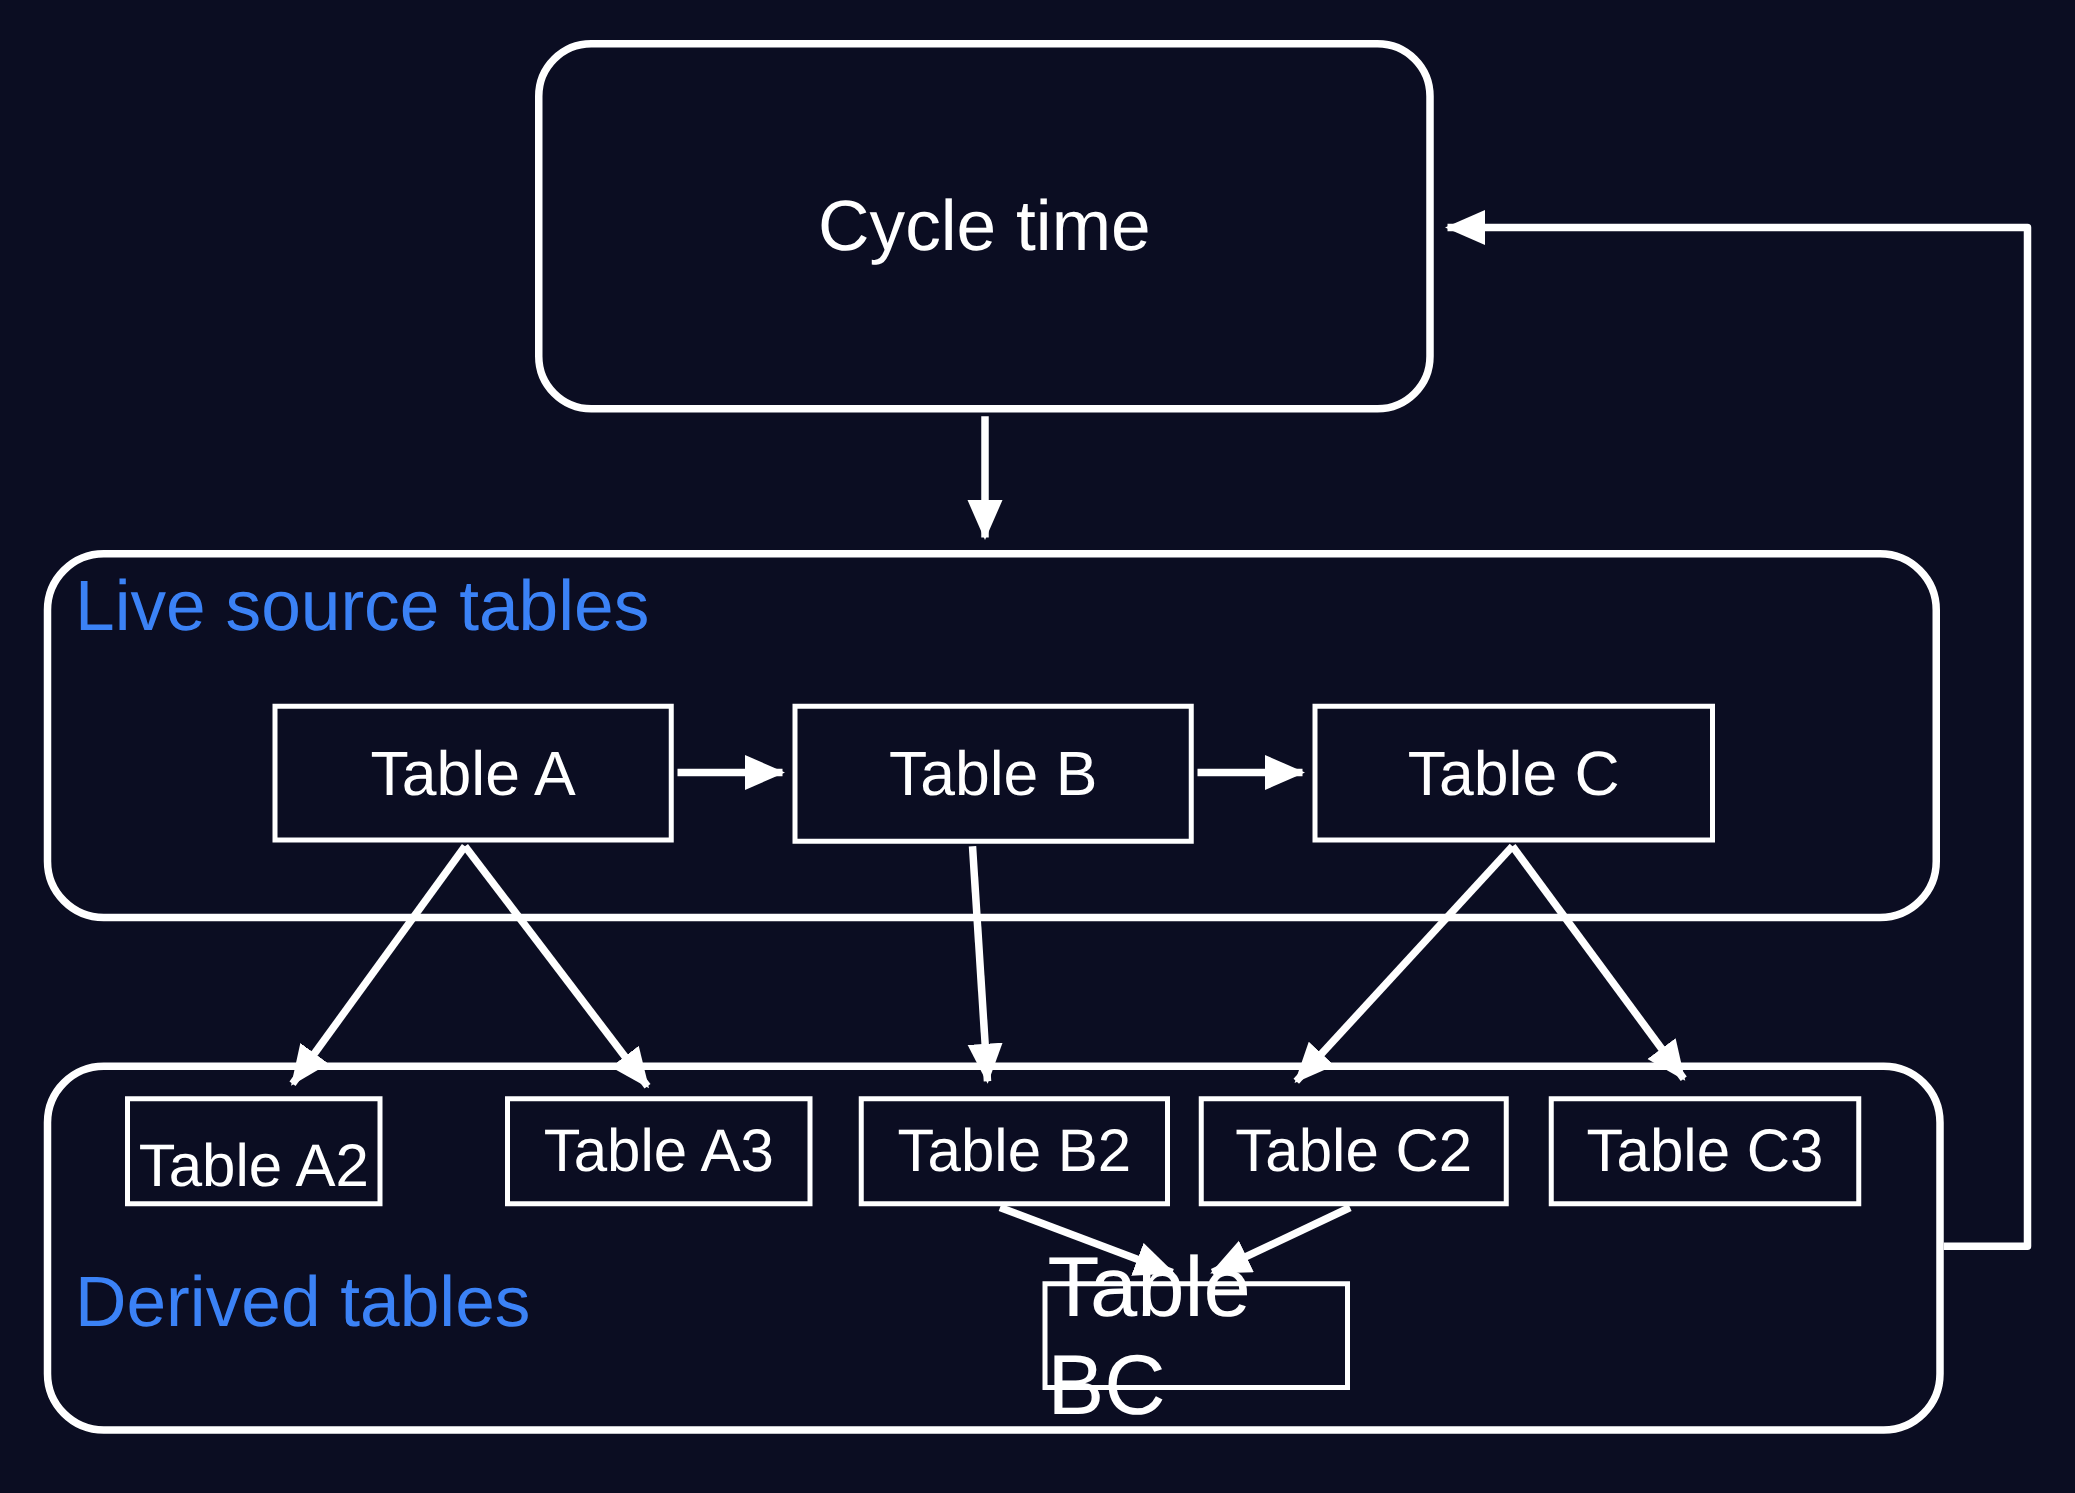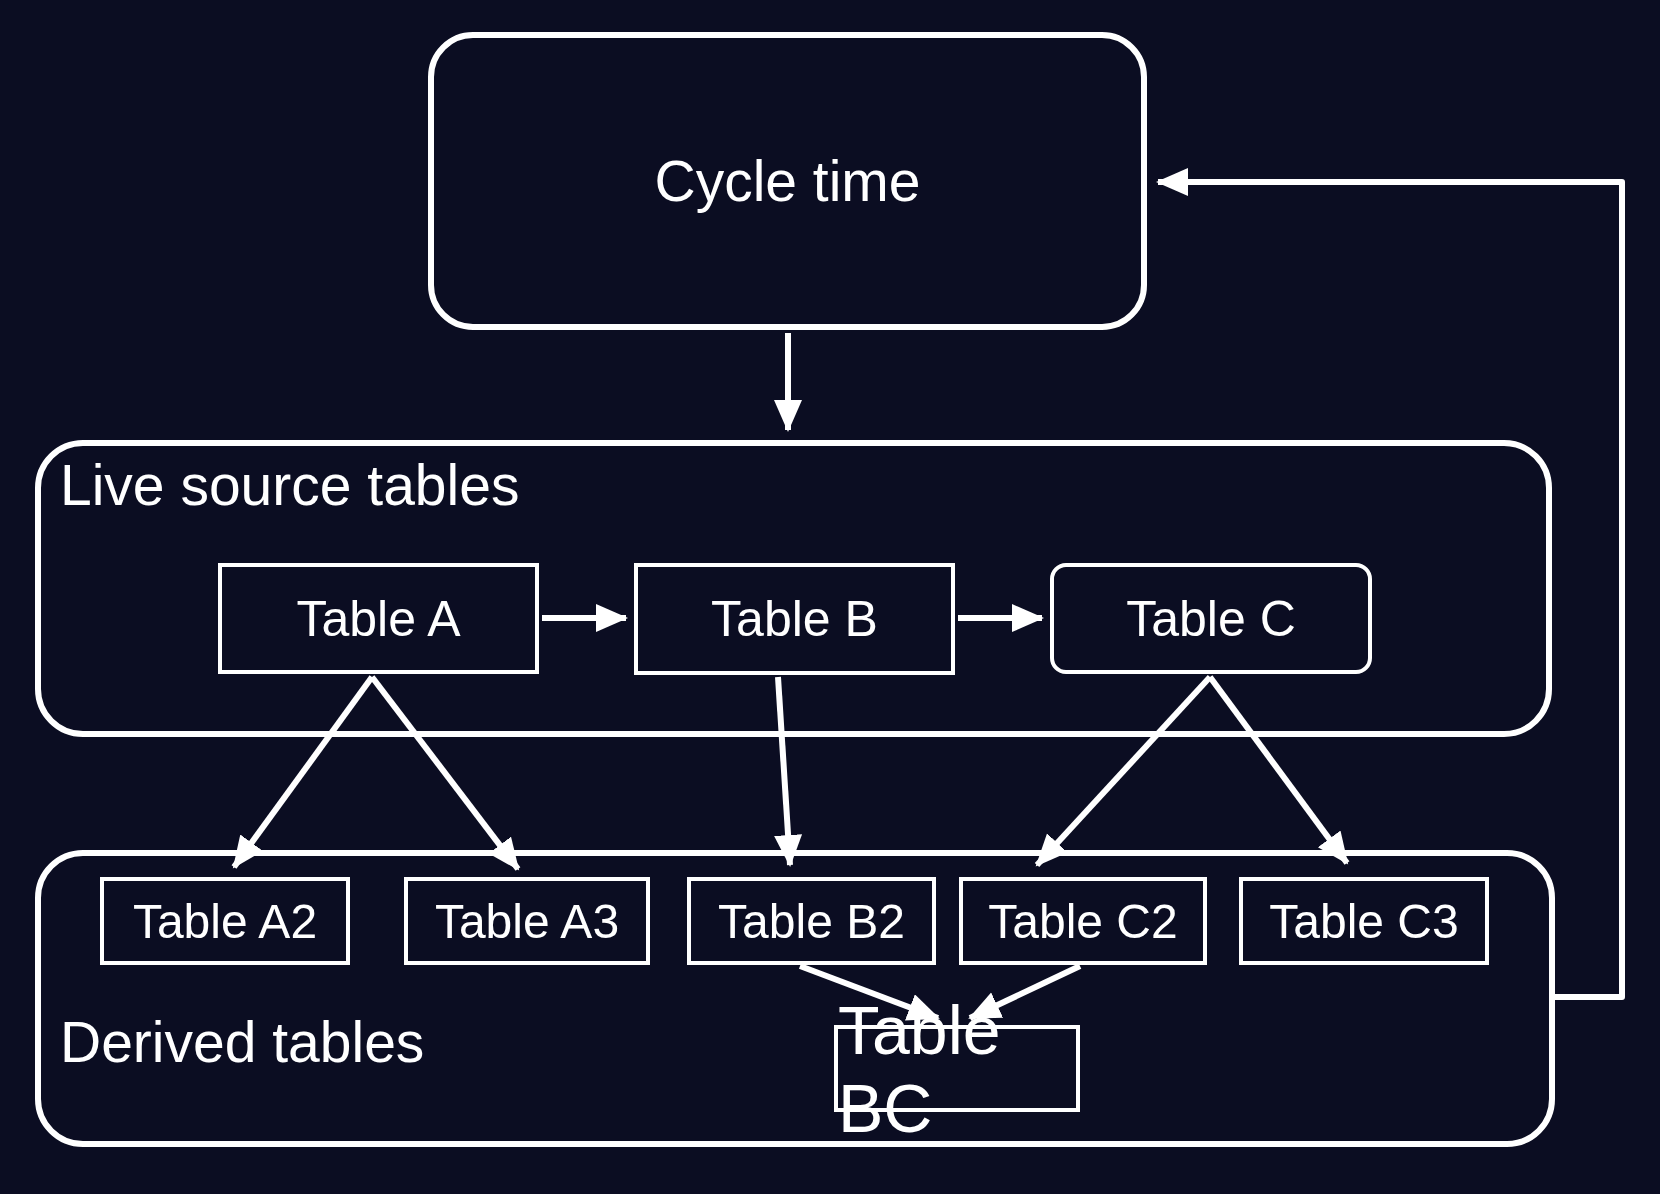--- a/index.html
+++ b/index.html
@@ -32,30 +32,30 @@
     border-radius: 45px;
     display: flex; align-items: center; justify-content: center;
     font-size: 57px;
   }
   .live-container   { left: 35px; top: 440px; width: 1517px; height: 297px; border-radius: 48px; }
   .derived-container{ left: 35px; top: 850px; width: 1520px; height: 297px; border-radius: 48px; }
   .group-label {
     position: absolute;
     font-size: 57px;
     white-space: nowrap;
-    color: #ffffff;
+    color: #3b82f6;
   }
   .live-label    { left: 60px; top: 452px; }
   .derived-label { left: 60px; top: 1009px; }
   .src-node { top: 563px; height: 111px; font-size: 50px; }
   .table-a { left: 218px;  width: 321px; }
   .table-b { left: 634px;  width: 321px; height: 112px; }
-  .table-c { left: 1050px; width: 322px; border-radius: 16px; }
+  .table-c { left: 1050px; width: 322px; }
   .drv-node { top: 877px; height: 88px; font-size: 48px; }
-  .table-a2 { left: 100px;  width: 250px; }
+  .table-a2 { left: 100px;  width: 206px; align-items: flex-end; }
   .table-a3 { left: 404px;  width: 246px; justify-content: center; }
   .table-b2 { left: 687px;  width: 249px; }
   .table-c2 { left: 959px;  width: 248px; }
   .table-c3 { left: 1239px; width: 250px; }
   .table-bc { left: 834px; top: 1025px; width: 246px; height: 87px; font-size: 68px; }
   svg.connectors {
     position: absolute;
     left: 0; top: 0;
     width: 1660px; height: 1194px;
     pointer-events: none;

